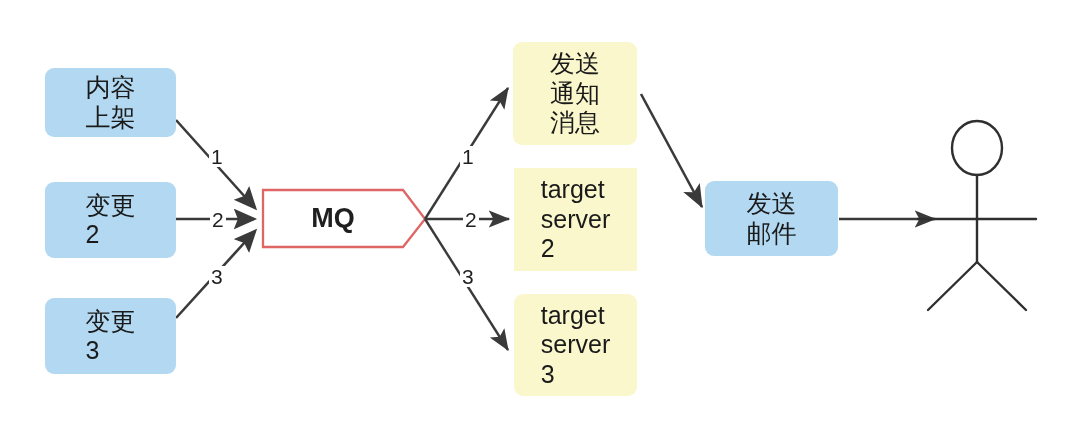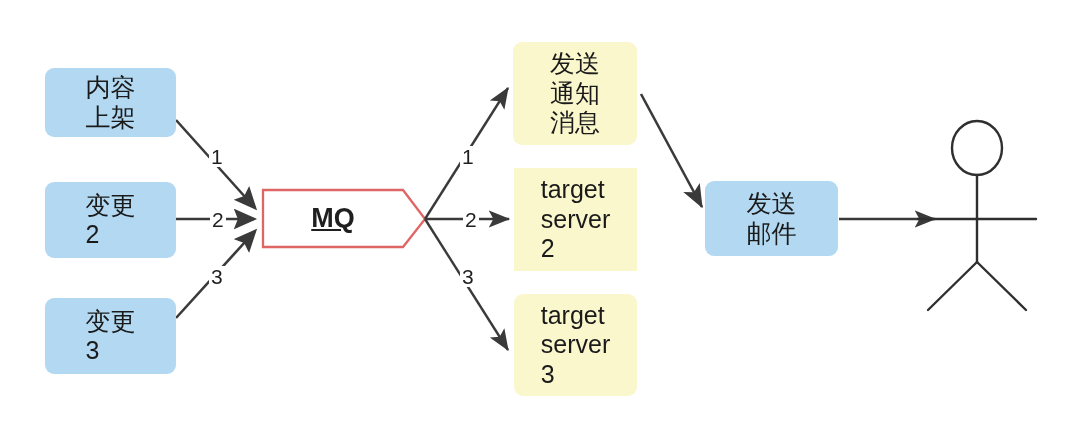--- a/index.html
+++ b/index.html
@@ -115,21 +115,21 @@
   <div class="node node-blue" style="left:45px;top:182px;width:131px;height:76px;">
     <span>变更
 2</span>
   </div>
 
   <div class="node node-blue" style="left:45px;top:298px;width:131px;height:76px;">
     <span>变更
 3</span>
   </div>
 
-  <div class="node node-mq" style="left:263px;top:190px;width:140px;height:57px;text-decoration:underline;">
+  <div class="node node-mq" style="left:263px;top:190px;width:140px;height:57px;">
     <span>MQ</span>
   </div>
 
   <div class="node node-yellow rounded" style="left:513px;top:42px;width:124px;height:103px;">
     <span>发送
 通知
 消息</span>
   </div>
 
   <div class="node node-yellow" style="left:514px;top:168px;width:123px;height:103px;">

